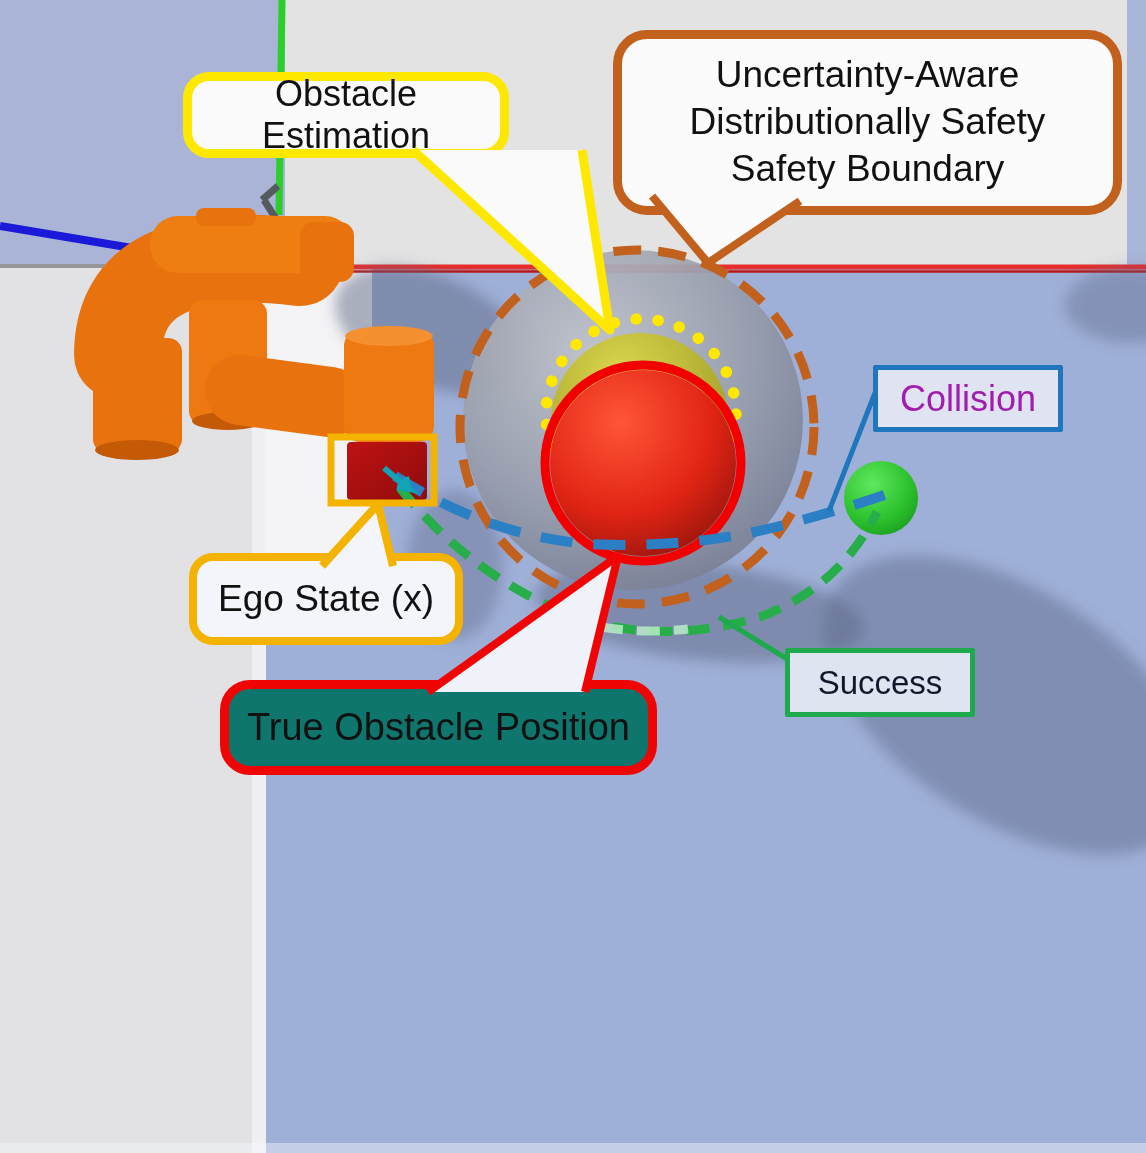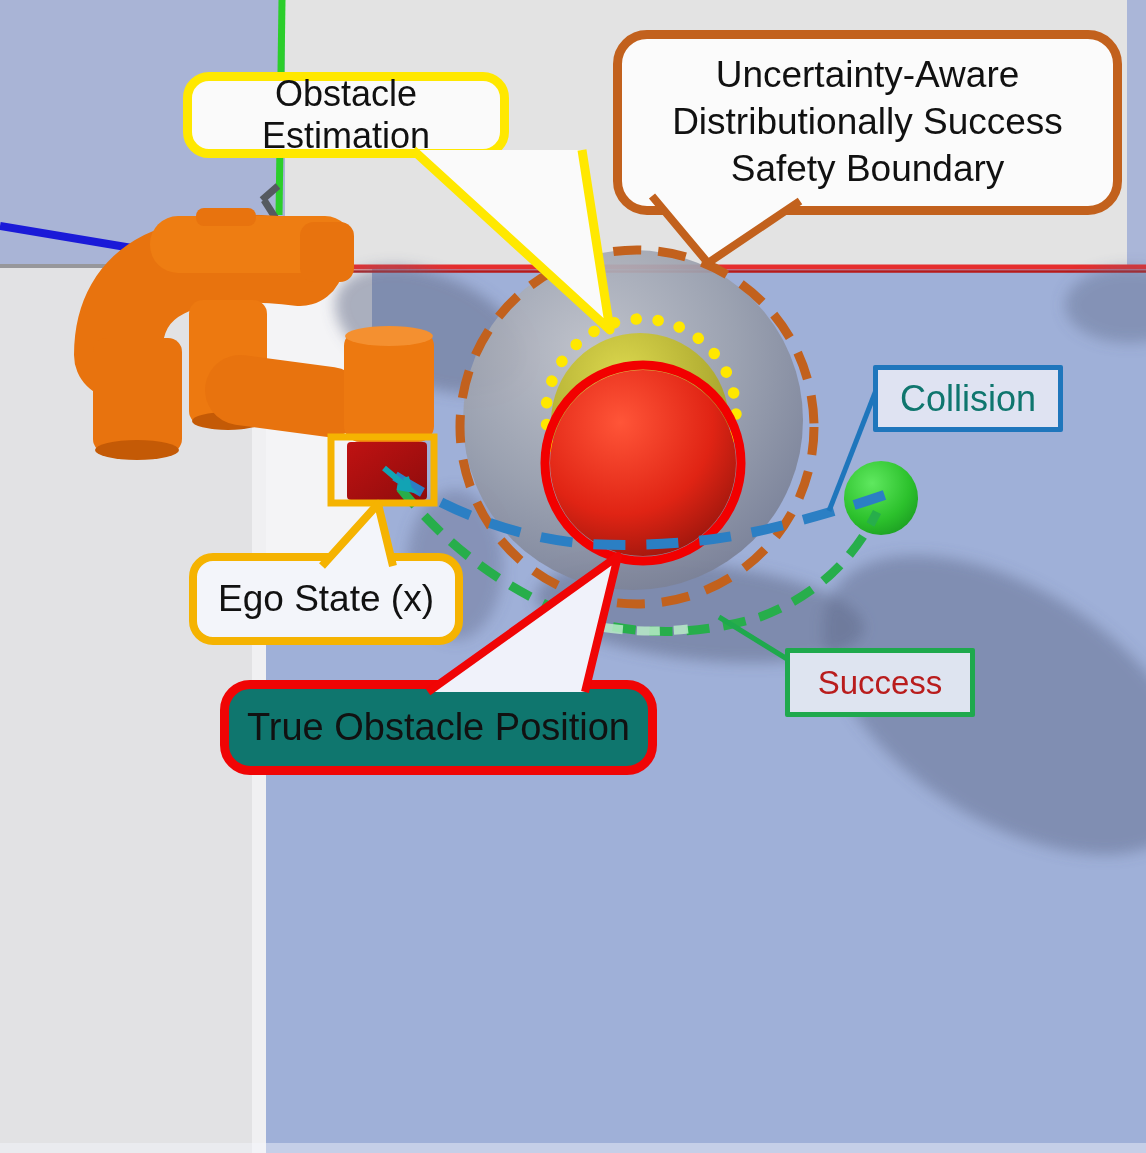--- a/index.html
+++ b/index.html
@@ -37,25 +37,25 @@
   #lbl-ego-state{
     left:163px;top:553px;width:274px;height:92px;background:#F3F5FA;
     border:8px solid #F5B301;border-radius:24px;font-size:37px;margin-left:26px;
   }
   #lbl-true-obstacle{
     left:220px;top:680px;width:437px;height:95px;background:#0f766e;
     border:9px solid #F00505;border-radius:30px;font-size:38px;
   }
   #lbl-collision{
     left:873px;top:365px;width:190px;height:67px;background:#DFE3F2;
-    border:5px solid #1F76BC;border-radius:2px;font-size:36px;color:#0f766e;
+    border:5px solid #1F76BC;border-radius:2px;font-size:36px;color:#a21caf;
   }
   #lbl-success{
     left:785px;top:648px;width:190px;height:69px;background:#DEE4F0;
-    border:5px solid #1FA94D;border-radius:2px;font-size:33px;color:#b91c1c;
+    border:5px solid #1FA94D;border-radius:2px;font-size:33px;color:#0f172a;
   }
 </style>
 </head>
 <body>
 
 <div id="stage">
 
   <div class="abs" id="ground"></div>
   <div class="abs" id="wall-left-top"></div>
   <div class="abs" id="wall-top"></div>
@@ -146,21 +146,21 @@
     <line x1="880" y1="380" x2="829" y2="511" stroke="#1F76BC" stroke-width="5"></line>
     <line x1="792" y1="662" x2="719" y2="617" stroke="#1FA94D" stroke-width="5"></line>
   </svg>
 
   <div class="callout bubble" id="lbl-obstacle-estimation">
     <span>Obstacle Estimation</span>
   </div>
 
   <div class="callout" id="lbl-safety-boundary">
     <span>Uncertainty-Aware</span>
-    <span>Distributionally Success</span>
+    <span>Distributionally Safety</span>
     <span>Safety Boundary</span>
   </div>
 
   <div class="callout bubble" id="lbl-ego-state">
     <span>Ego State (x)</span>
   </div>
 
   <div class="callout bubble" id="lbl-true-obstacle">
     <span>True Obstacle Position</span>
   </div>

